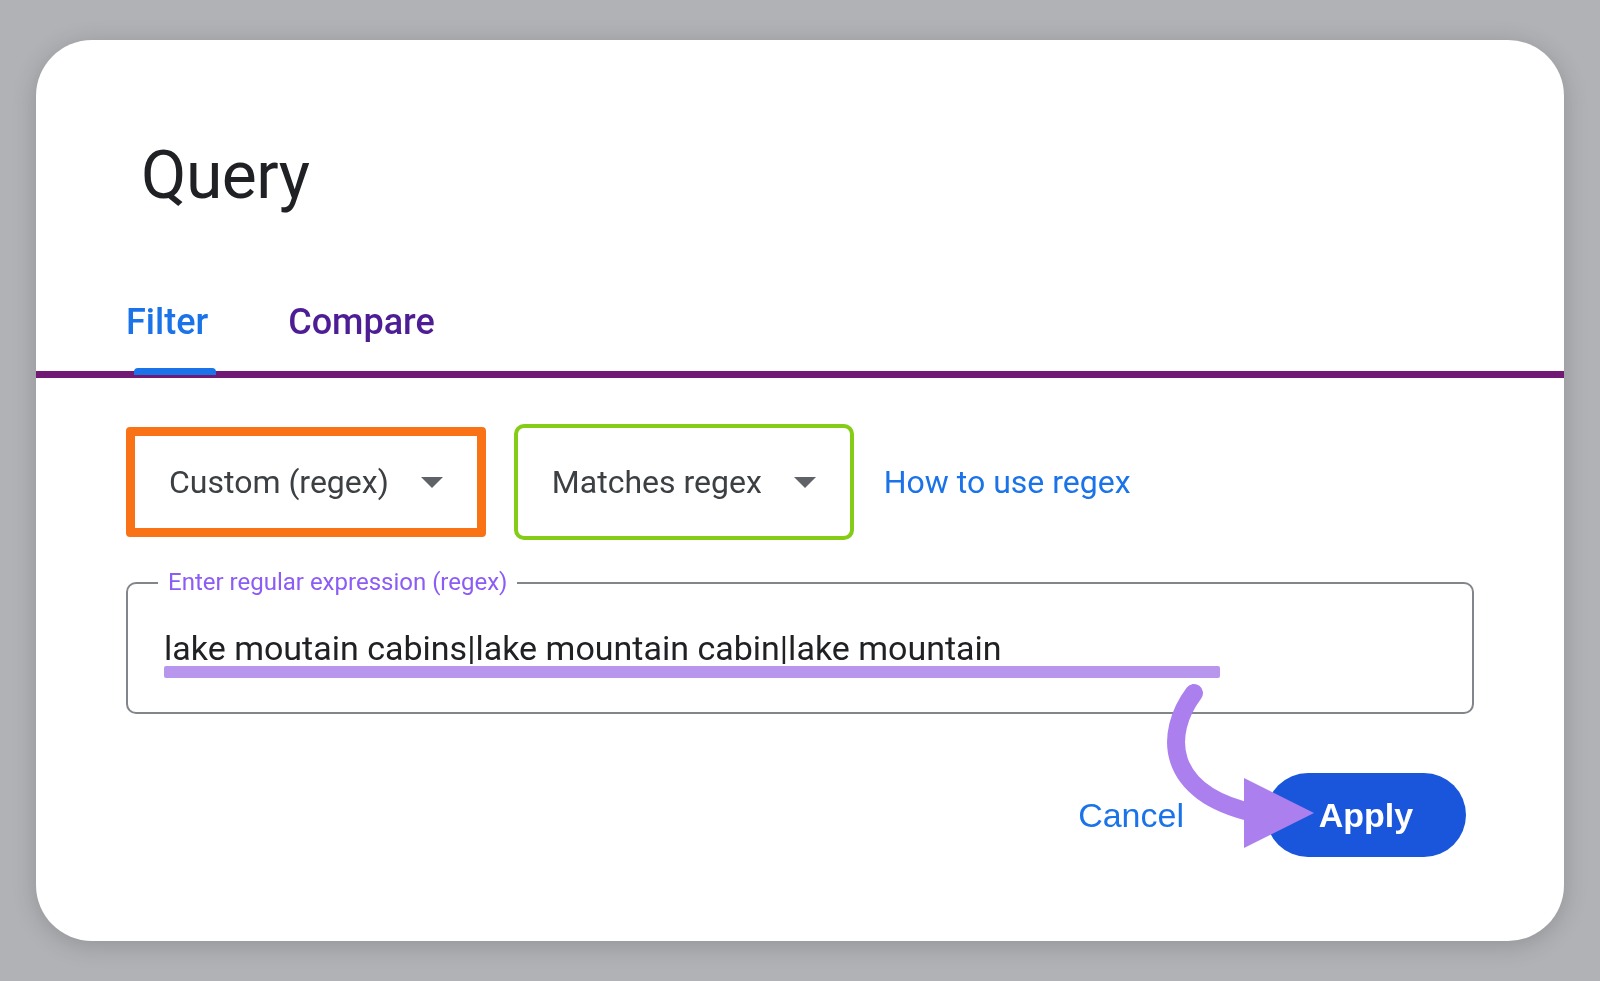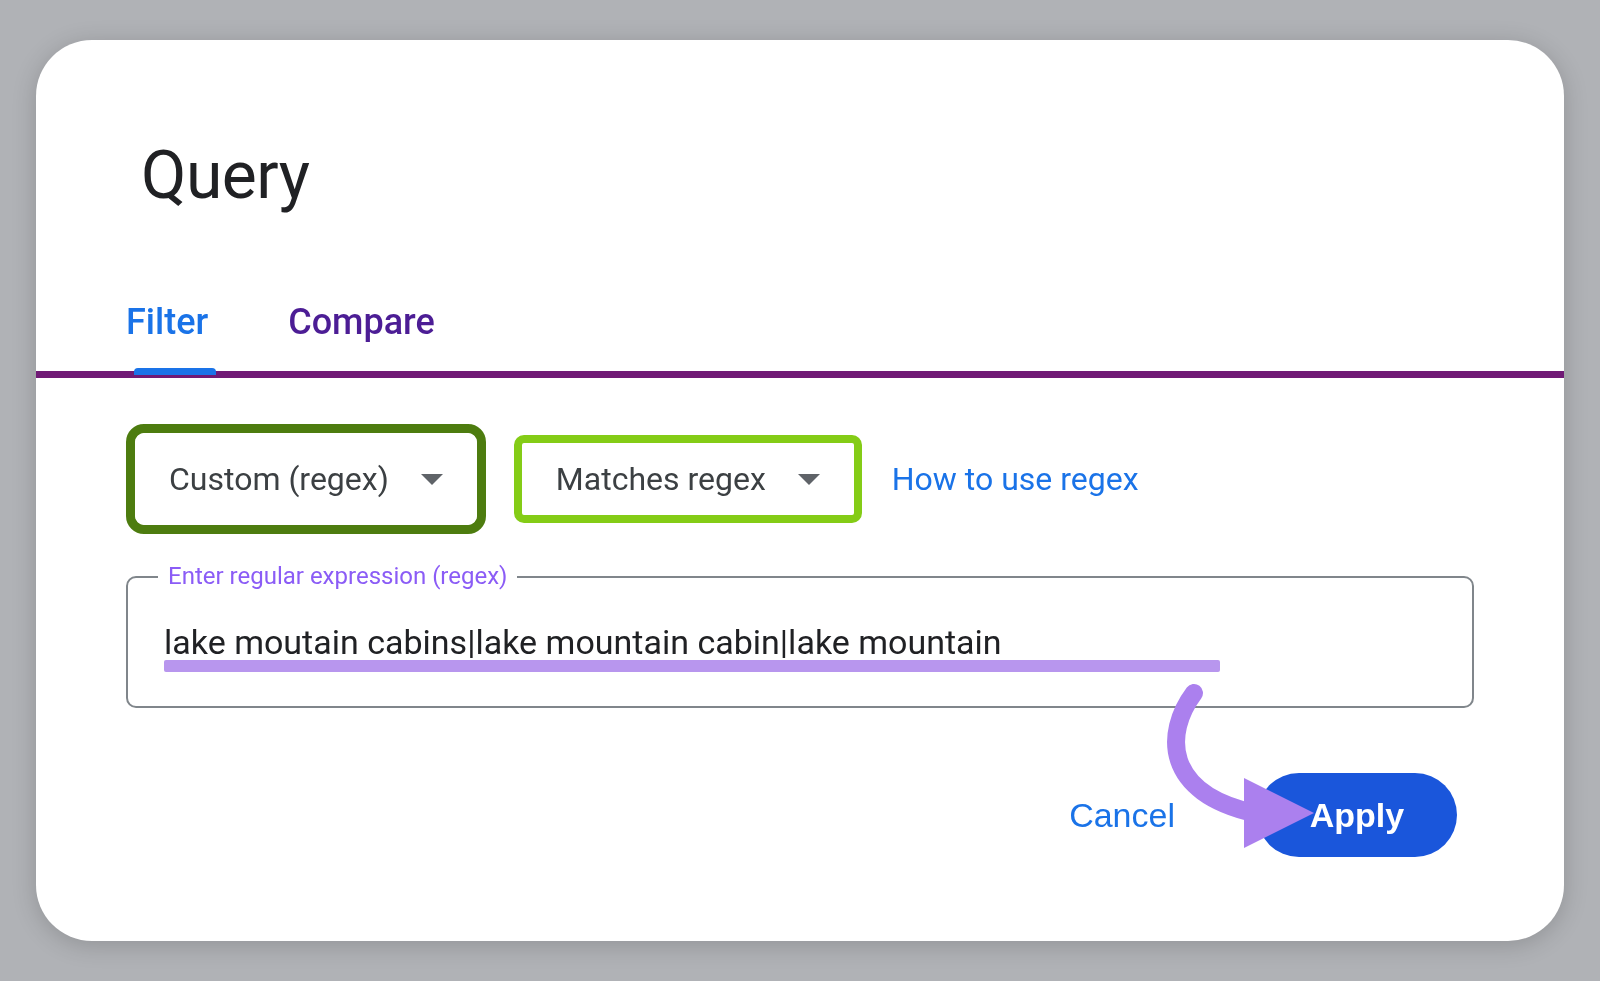--- a/index.html
+++ b/index.html
@@ -63,33 +63,33 @@
       border-radius: 4px 4px 0 0;
       width: 82px;
     }
     .controls-row {
       display: flex;
       align-items: center;
       gap: 28px;
       padding: 46px 90px 0 90px;
     }
     .highlight-box {
-      border: 9px solid #4d7c0f;
-      border-radius: 18px;
+      border: 9px solid #f97316;
+      border-radius: 4px;
       padding: 0;
       display: inline-block;
     }
     .dropdown {
       display: flex;
       align-items: center;
       gap: 24px;
-      border: 8px solid #84cc16;
+      border: 4px solid #84cc16;
       border-radius: 10px;
       background: #fff;
-      height: 88px;
+      height: 116px;
       padding: 0 34px 0 34px;
       font-size: 32px;
       color: #3c4043;
       cursor: pointer;
     }
     .highlight-box .dropdown {
       border: none;
       height: 92px;
     }
     .dropdown-caret {
@@ -140,21 +140,21 @@
       left: 36px;
       bottom: 34px;
       height: 12px;
       background: #b896ee;
       border-radius: 2px;
       width: 1056px;
       pointer-events: none;
     }
     .actions {
       position: absolute;
-      right: 107px;
+      right: 98px;
       bottom: 84px;
       display: flex;
       align-items: center;
       gap: 38px;
     }
     .btn {
       font-size: 34px;
       font-weight: 500;
       border: none;
       cursor: pointer;

